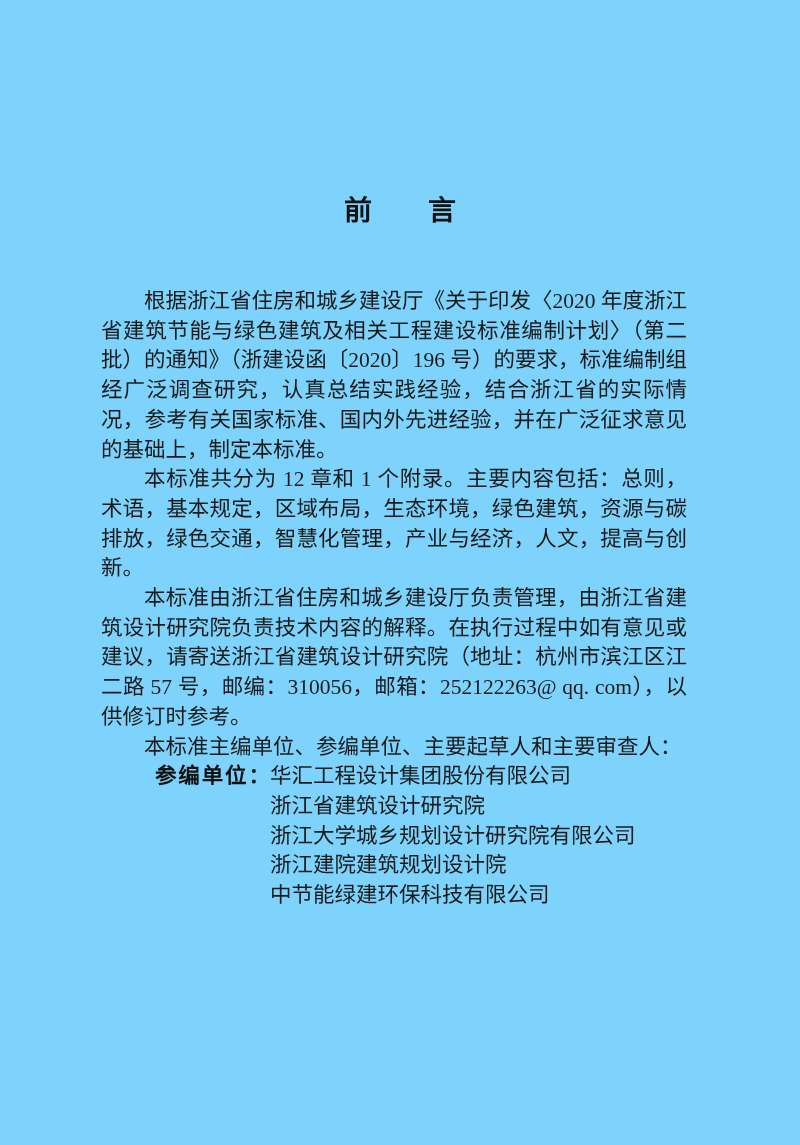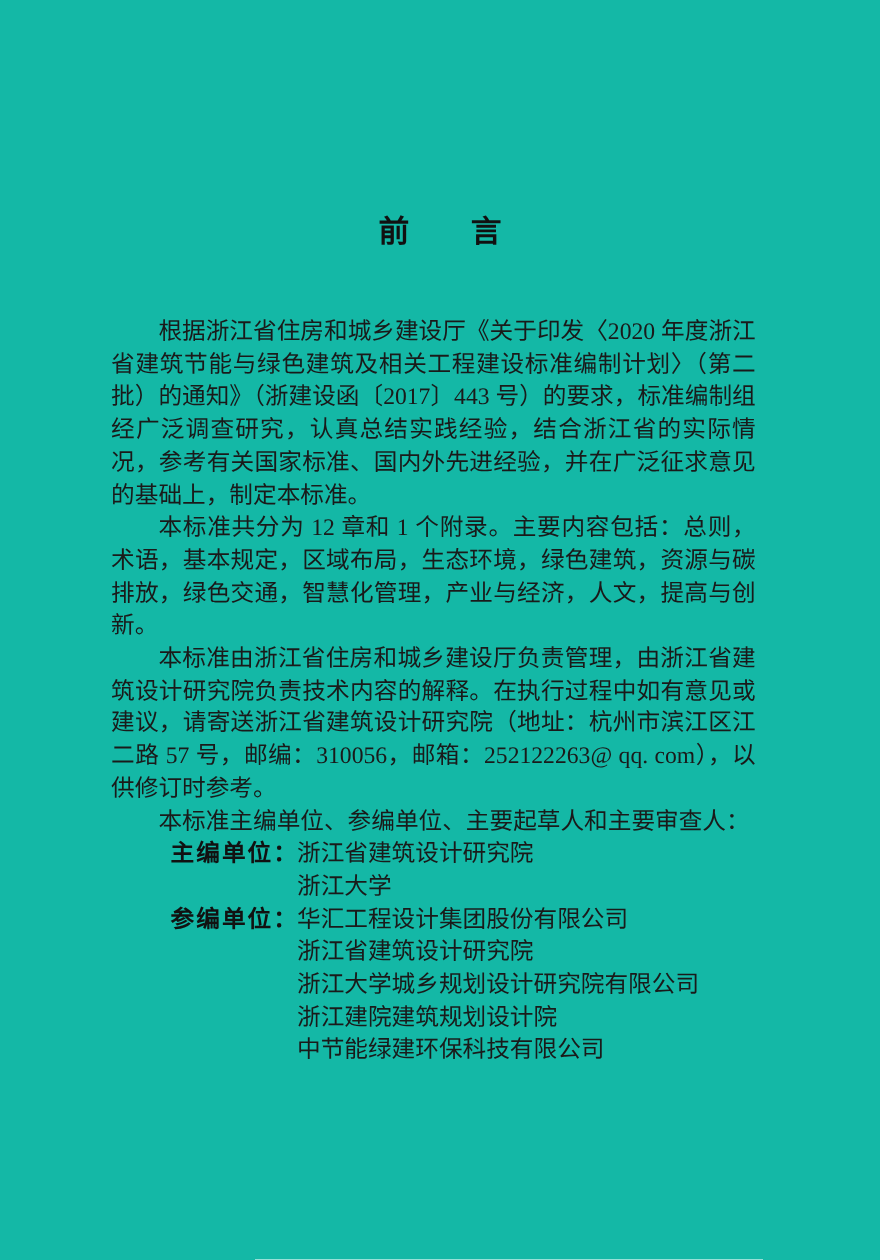--- a/index.html
+++ b/index.html
@@ -1,20 +1,20 @@
 <!DOCTYPE html>
 <html lang="zh-CN"><head>
 <meta charset="utf-8">
 <style>
   html, body { margin: 0; padding: 0; background: #ffffff; }
   .page {
     position: relative;
     width: 800px;
     height: 1145px;
-    background: #14b8a6;
+    background: #7dd3fc;
     color: #1a1a1a;
     overflow: hidden;
     font-family: "Liberation Serif", "DejaVu Serif", serif;
   }
   .doc-title {
     margin: 197px 0 0 0;
     text-align: center;
     font-family: "Liberation Sans", "DejaVu Sans", sans-serif;
     font-weight: bold;
     font-size: 28px;
@@ -57,39 +57,30 @@
 </style>
 </head>
 <body>
 
 <div class="page">
 
   <h1 class="doc-title">前　　言</h1>
 
   <div class="doc-body">
 
-    <p>根据浙江省住房和城乡建设厅《关于印发〈2020 年度浙江省建筑节能与绿色建筑及相关工程建设标准编制计划〉（第二批）的通知》（浙建设函〔2017〕443 号）的要求，标准编制组经广泛调查研究，认真总结实践经验，结合浙江省的实际情况，参考有关国家标准、国内外先进经验，并在广泛征求意见的基础上，制定本标准。</p>
+    <p>根据浙江省住房和城乡建设厅《关于印发〈2020 年度浙江省建筑节能与绿色建筑及相关工程建设标准编制计划〉（第二批）的通知》（浙建设函〔2020〕196 号）的要求，标准编制组经广泛调查研究，认真总结实践经验，结合浙江省的实际情况，参考有关国家标准、国内外先进经验，并在广泛征求意见的基础上，制定本标准。</p>
 
     <p>本标准共分为 12 章和 1 个附录。主要内容包括：总则，术语，基本规定，区域布局，生态环境，绿色建筑，资源与碳排放，绿色交通，智慧化管理，产业与经济，人文，提高与创新。</p>
 
     <p>本标准由浙江省住房和城乡建设厅负责管理，由浙江省建筑设计研究院负责技术内容的解释。在执行过程中如有意见或建议，请寄送浙江省建筑设计研究院（地址：杭州市滨江区江二路 57 号，邮编：310056，邮箱：252122263@ qq. com），以供修订时参考。</p>
 
     <p>本标准主编单位、参编单位、主要起草人和主要审查人：</p>
 
     <div class="units-section">
 
-      <div class="unit-row">
-        <div class="unit-label-box">
-          <span class="unit-label">主编单位：</span>
-        </div>
-        <div class="unit-list">
-          <div class="unit-line">浙江省建筑设计研究院</div>
-          <div class="unit-line">浙江大学</div>
-        </div>
-      </div>
 
       <div class="unit-row">
         <div class="unit-label-box">
           <span class="unit-label">参编单位：</span>
         </div>
         <div class="unit-list">
           <div class="unit-line">华汇工程设计集团股份有限公司</div>
           <div class="unit-line">浙江省建筑设计研究院</div>
           <div class="unit-line">浙江大学城乡规划设计研究院有限公司</div>
           <div class="unit-line">浙江建院建筑规划设计院</div>

